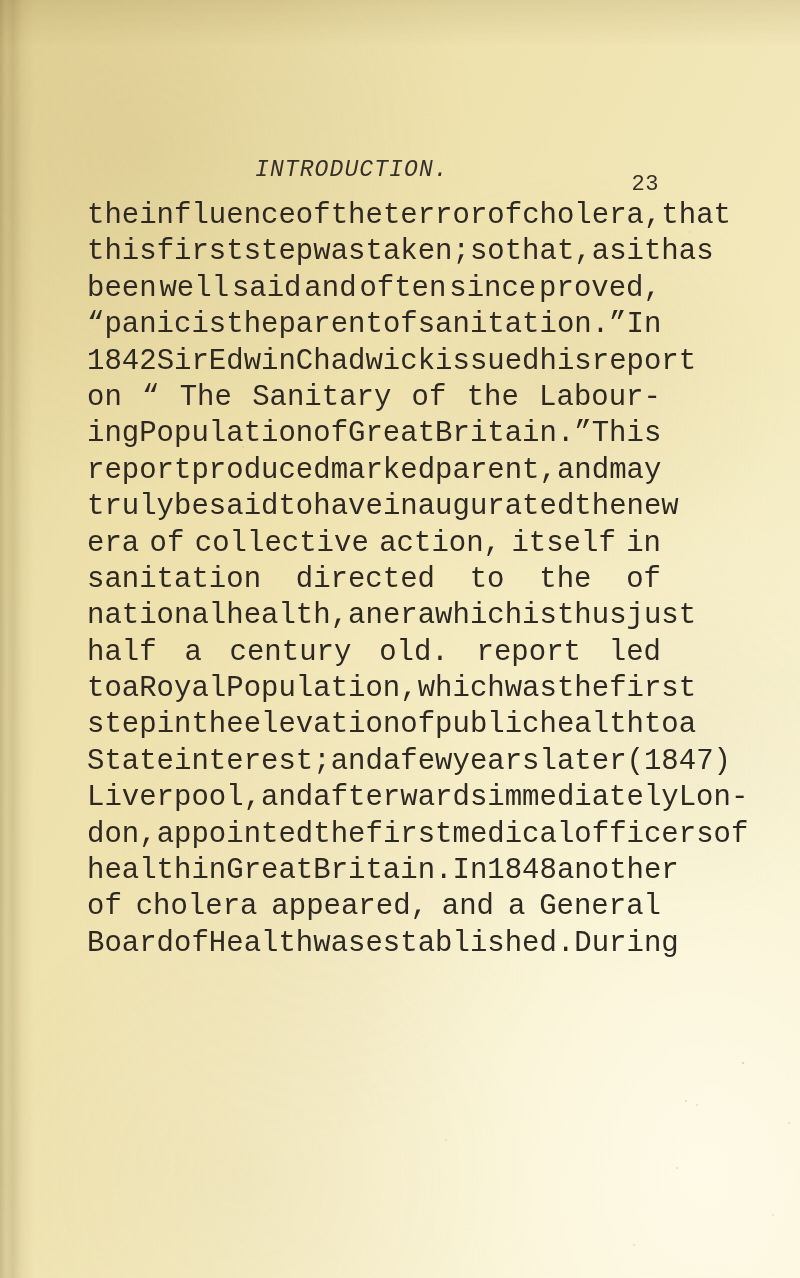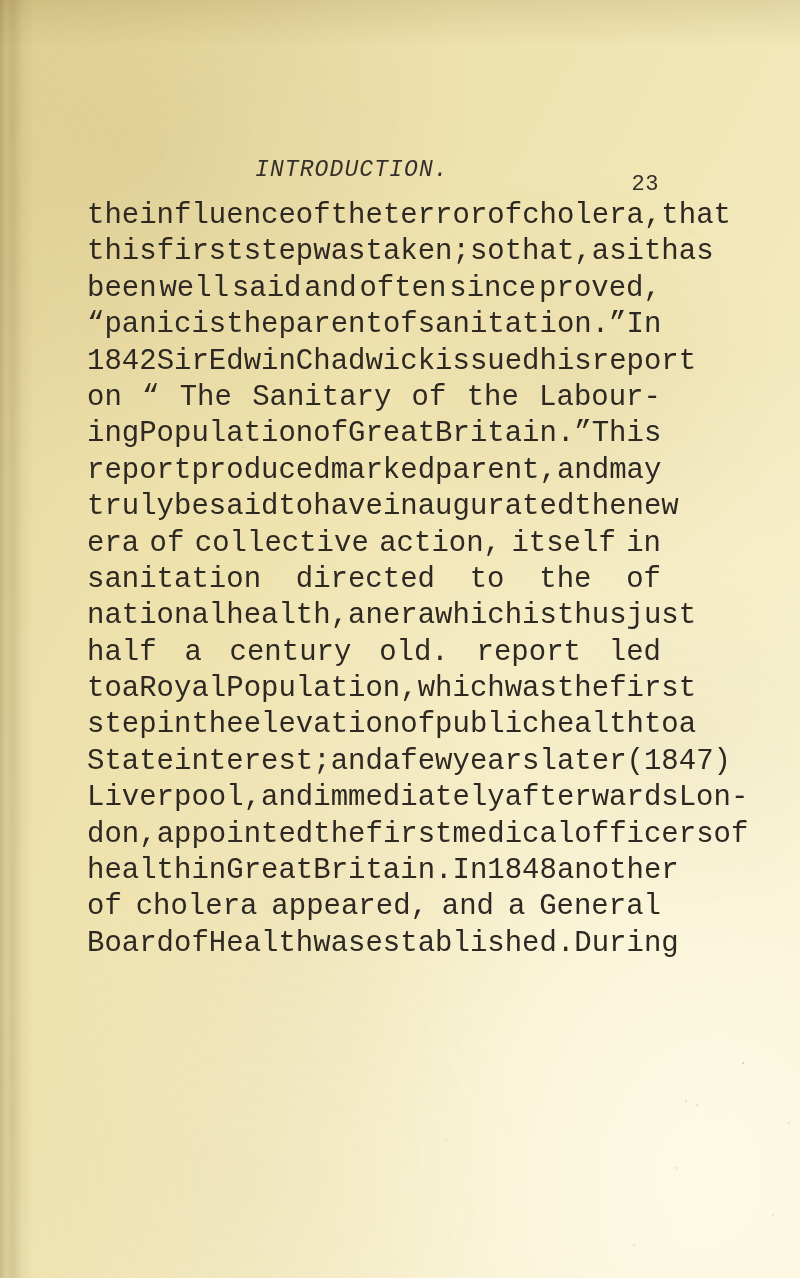--- a/index.html
+++ b/index.html
@@ -164,20 +164,20 @@
       <div class="text-line justify"><span>ing</span><span>Population</span><span>of</span><span>Great</span><span>Britain.”</span><span>This</span></div>
       <div class="text-line justify"><span>report</span><span>produced</span><span>marked</span><span>parent,</span><span>and</span><span>may</span></div>
       <div class="text-line justify"><span>truly</span><span>be</span><span>said</span><span>to</span><span>have</span><span>inaugurated</span><span>the</span><span>new</span></div>
       <div class="text-line justify"><span>era</span><span>of</span><span>collective</span><span>action,</span><span>itself</span><span>in</span></div>
       <div class="text-line justify"><span>sanitation</span><span>directed</span><span>to</span><span>the</span><span>of</span></div>
       <div class="text-line justify"><span>national</span><span>health,</span><span>an</span><span>era</span><span>which</span><span>is</span><span>thus</span><span>just</span></div>
       <div class="text-line justify"><span>half</span><span>a</span><span>century</span><span>old.</span><span>report</span><span>led</span></div>
       <div class="text-line justify"><span>to</span><span>a</span><span>Royal</span><span>Population,</span><span>which</span><span>was</span><span>the</span><span>first</span></div>
       <div class="text-line justify"><span>step</span><span>in</span><span>the</span><span>elevation</span><span>of</span><span>public</span><span>health</span><span>to</span><span>a</span></div>
       <div class="text-line justify"><span>State</span><span>interest</span><span>;</span><span>and</span><span>a</span><span>few</span><span>years</span><span>later</span><span>(1847)</span></div>
-      <div class="text-line justify"><span>Liverpool,</span><span>and</span><span>immediately</span><span>afterwards</span><span>Lon-</span></div>
+      <div class="text-line justify"><span>Liverpool,</span><span>and</span><span>afterwards</span><span>immediately</span><span>Lon-</span></div>
       <div class="text-line justify"><span>don,</span><span>appointed</span><span>the</span><span>first</span><span>medical</span><span>officers</span><span>of</span></div>
       <div class="text-line justify"><span>health</span><span>in</span><span>Great</span><span>Britain.</span><span>In</span><span>1848</span><span>another</span></div>
       <div class="text-line justify"><span>of</span><span>cholera</span><span>appeared,</span><span>and</span><span>a</span><span>General</span></div>
       <div class="text-line justify"><span>Board</span><span>of</span><span>Health</span><span>was</span><span>established.</span><span>During</span></div>
     </div>
 
 </div>
 
 </body></html>

